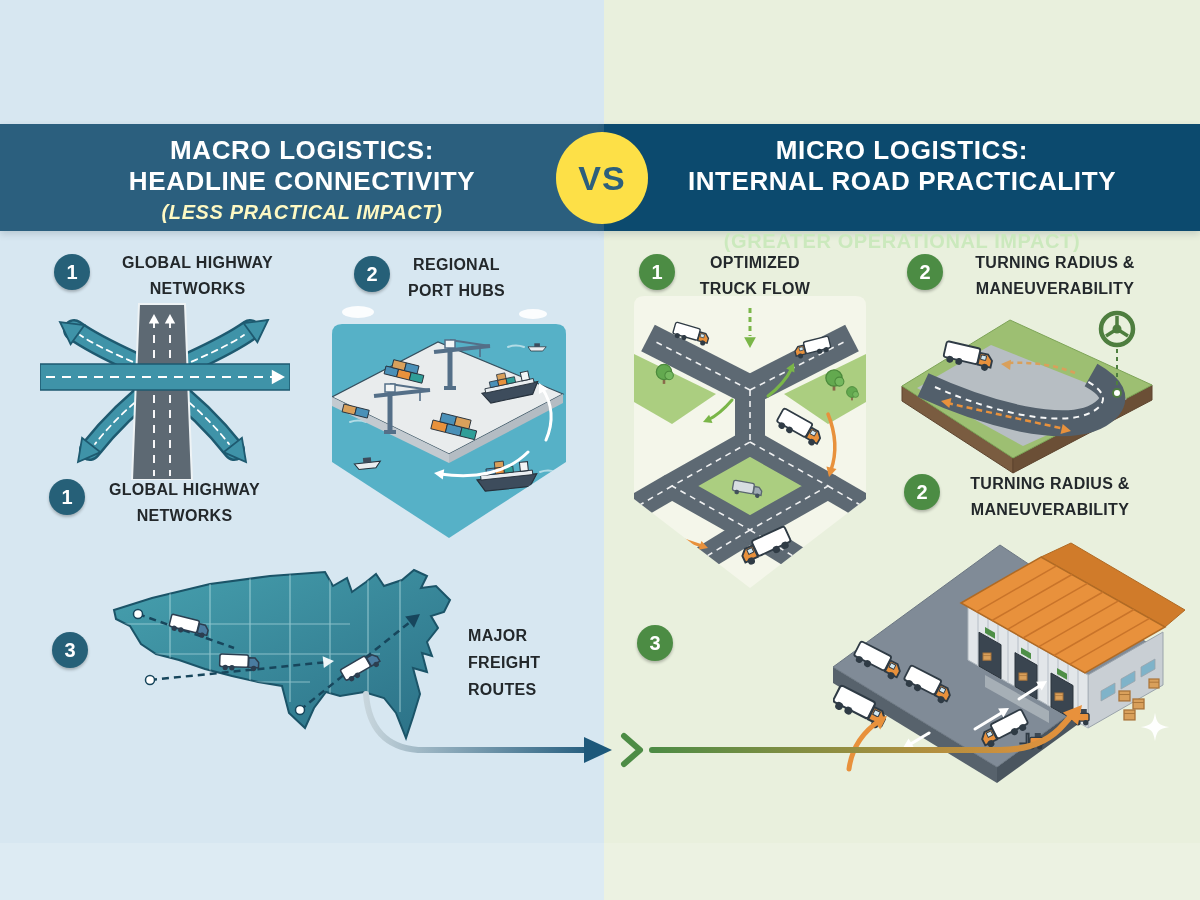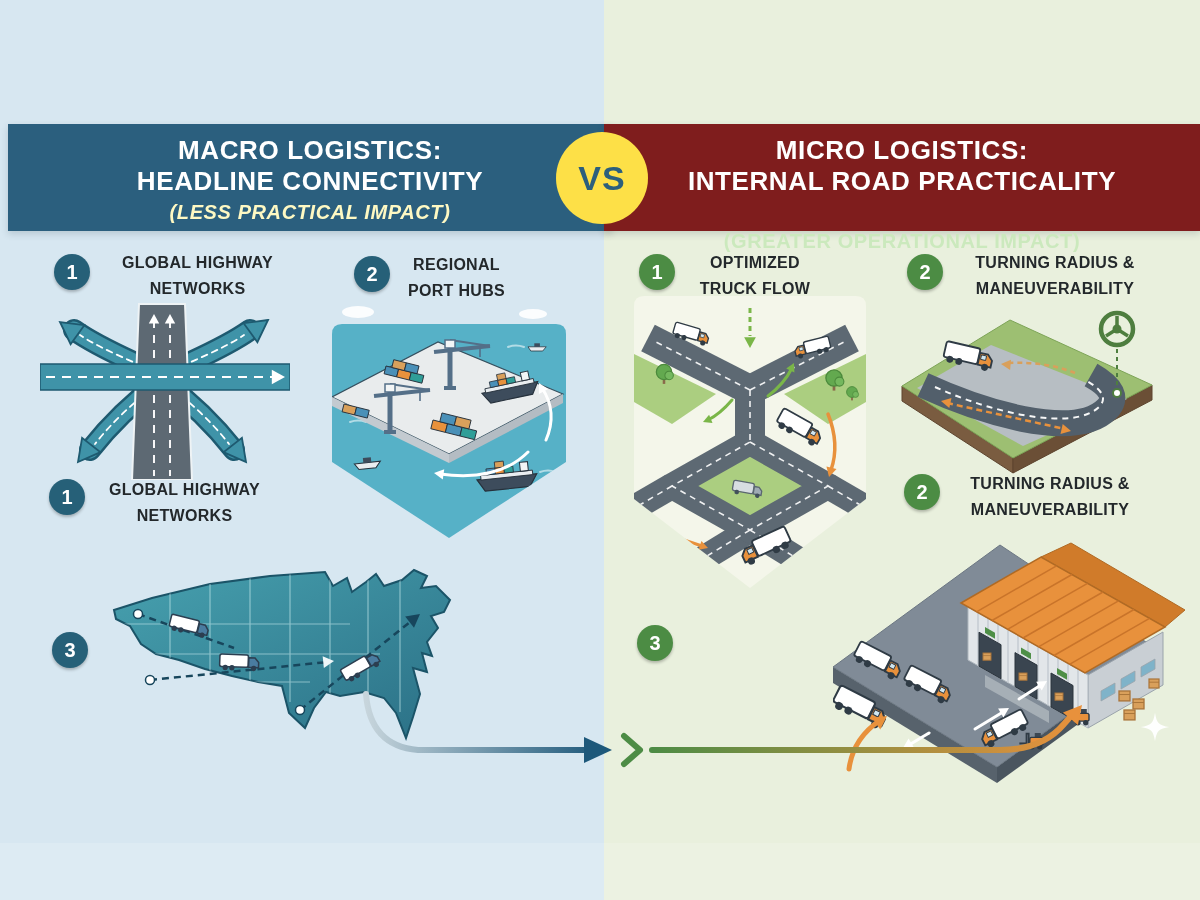--- a/index.html
+++ b/index.html
@@ -4,22 +4,22 @@
 <style>
   html,body{margin:0;padding:0;background:#ffffff;}
   #canvas{position:relative;width:1200px;height:900px;overflow:hidden;
     font-family:"Liberation Sans",sans-serif;}
   .bg{position:absolute;top:0;height:900px;}
   .bg-left{left:0;width:604px;background:#d7e7f1;}
   .bg-right{left:604px;width:596px;background:#e9f0dd;}
   .bottom-band{position:absolute;left:0;top:843px;width:1200px;height:57px;
     background:rgba(255,255,255,0.16);}
   .banner{position:absolute;top:124px;height:107px;box-shadow:0 3px 7px rgba(40,60,70,.18);}
-  .banner-left{left:8px;width:604px;background:#2b5f7e;}
-  .banner-right{left:604px;width:596px;background:#7f1d1d;}
+  .banner-left{left:0;width:604px;background:#2b5f7e;}
+  .banner-right{left:604px;width:596px;background:#0c4a6e;}
   .banner-inner{padding-top:11px;text-align:center;}
   .banner-title{color:#ffffff;font-size:26px;line-height:31px;font-weight:800;letter-spacing:.6px;}
   .banner-sub{font-size:20px;line-height:26px;font-weight:700;letter-spacing:.6px;margin-top:2px;}
   .banner-left .banner-sub{color:#fef9c3;font-style:italic;}
   .banner-right .banner-sub{color:#cbe9bd;margin-top:31px;}
   .vs-circle{position:absolute;left:556px;top:132px;width:92px;height:92px;border-radius:50%;
     background:#fde047;display:flex;align-items:center;justify-content:center;z-index:6;
     color:#2c5f7c;font-size:34px;font-weight:800;letter-spacing:1px;}
   .badge{position:absolute;width:36px;height:36px;border-radius:50%;color:#fff;z-index:4;
     display:flex;align-items:center;justify-content:center;font-weight:800;font-size:20px;
@@ -147,20 +147,25 @@
   <div class="badge badge-teal" style="left:49px;top:479px">
       <span>1</span>
     </div>
   <div class="lab lab-c" style="left:92px;top:477px;width:185px">
     <div>GLOBAL HIGHWAY</div>
     <div>NETWORKS</div>
   </div>
   <div class="badge badge-teal" style="left:52px;top:632px">
       <span>3</span>
     </div>
+  <div class="lab" style="left:468px;top:622px;width:130px;line-height:27px">
+    <div>MAJOR</div>
+    <div>FREIGHT</div>
+    <div>ROUTES</div>
+  </div>
 
   <div class="badge badge-green" style="left:639px;top:254px">
       <span>1</span>
     </div>
   <div class="lab lab-c" style="left:680px;top:250px;width:150px">
     <div>OPTIMIZED</div>
     <div>TRUCK FLOW</div>
   </div>
   <div class="badge badge-green" style="left:907px;top:254px">
       <span>2</span>

